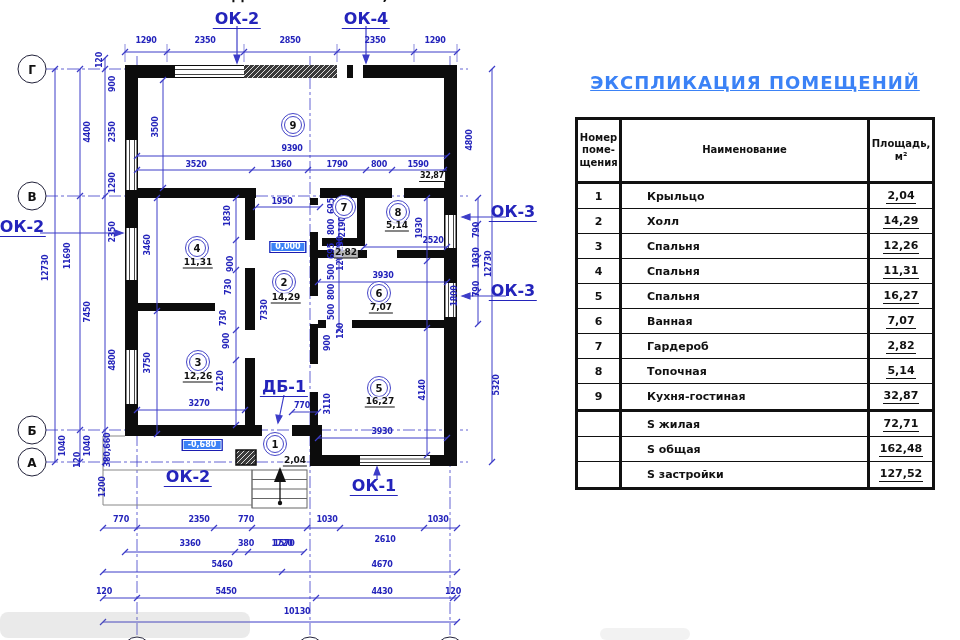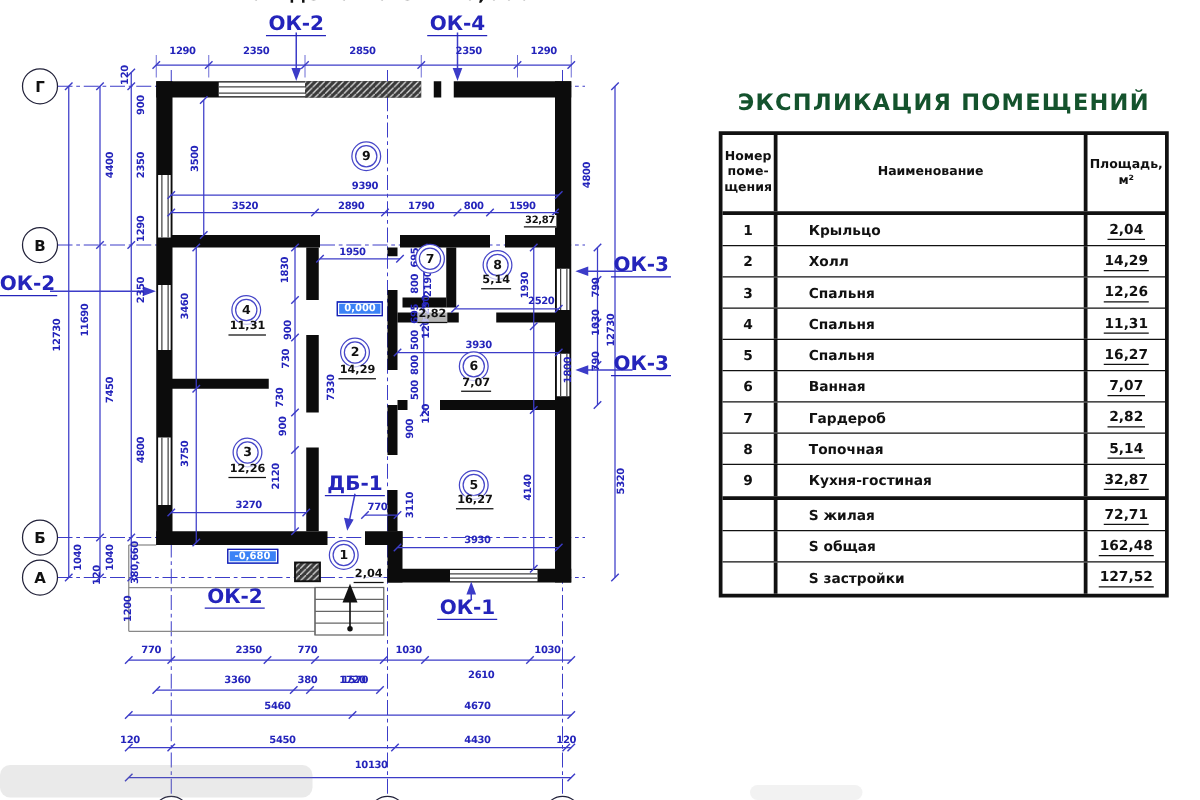--- a/index.html
+++ b/index.html
@@ -27,22 +27,22 @@
        border:1.5px solid #22223a;display:flex;align-items:center;justify-content:center;
        font-size:12px;font-weight:bold;color:#111;background:#fff;}
   #plan-title{position:absolute;left:140px;top:-15px;width:320px;text-align:center;
        font-size:16px;font-weight:bold;color:#111;letter-spacing:1px;}
   .wm{position:absolute;left:0;top:612px;width:250px;height:26px;border-radius:8px;
        background:rgba(140,140,140,.18);}
   .wm2{position:absolute;left:600px;top:628px;width:90px;height:12px;border-radius:6px;
        background:rgba(150,150,150,.12);}
   
   #expl-title{position:absolute;left:575px;top:72px;width:360px;text-align:center;
-       font-size:18px;font-weight:bold;color:#14532d;letter-spacing:1px;white-space:nowrap;}
-  #expl{position:absolute;left:575px;top:105px;width:360px;border:3px solid #111;
+       font-size:18px;font-weight:bold;color:#3b82f6;letter-spacing:1px;white-space:nowrap;text-decoration:underline;}
+  #expl{position:absolute;left:575px;top:117px;width:360px;border:3px solid #111;
        box-sizing:border-box;background:#fff;color:#111;}
   #expl *{box-sizing:border-box;}
   .thead{display:grid;grid-template-columns:44px 1fr 62px;height:64px;border-bottom:3px solid #111;}
   .thead>div{display:flex;flex-direction:column;align-items:center;justify-content:center;
        font-weight:bold;font-size:10px;line-height:1.25;text-align:center;}
   .c-num{border-right:3px solid #111;}
   .c-name{border-right:3px solid #111;}
   .trow{display:grid;grid-template-columns:44px 1fr 62px;height:25px;border-bottom:1px solid #111;}
   .trow:last-child{border-bottom:none;}
   .trow>div{display:flex;align-items:center;font-size:11px;}
@@ -291,21 +291,21 @@
 
   <div id="plan-title">План дома на отм. 0,000</div>
 
 <span class="dim" style="left: 146px; top: 41px;">1290</span>
     <span class="dim" style="left: 205px; top: 41px;">2350</span>
     <span class="dim" style="left: 290px; top: 41px;">2850</span>
     <span class="dim" style="left: 375px; top: 41px;">2350</span>
     <span class="dim" style="left: 435px; top: 41px;">1290</span>
     <span class="dim" style="left: 292px; top: 149px;">9390</span>
     <span class="dim" style="left: 196px; top: 165px;">3520</span>
-    <span class="dim" style="left: 281px; top: 165px;">2890</span>
+    <span class="dim" style="left: 281px; top: 165px;">1360</span>
     <span class="dim" style="left: 337px; top: 165px;">1790</span>
     <span class="dim" style="left: 379px; top: 165px;">800</span>
     <span class="dim" style="left: 418px; top: 165px;">1590</span>
     <span class="dim u" style="left: 432px; top: 177px;">32,87</span>
     <span class="dim" style="left: 282px; top: 202px;">1950</span>
     <span class="dim" style="left: 404px; top: 241px; margin-left: 29px;">2520</span>
     <span class="dim" style="left: 383px; top: 276px;">3930</span>
     <span class="dim" style="left: 382px; top: 432px;">3930</span>
     <span class="dim" style="left: 199px; top: 404px;">3270</span>
     <span class="dim" style="left: 302px; top: 406px;">770</span>

